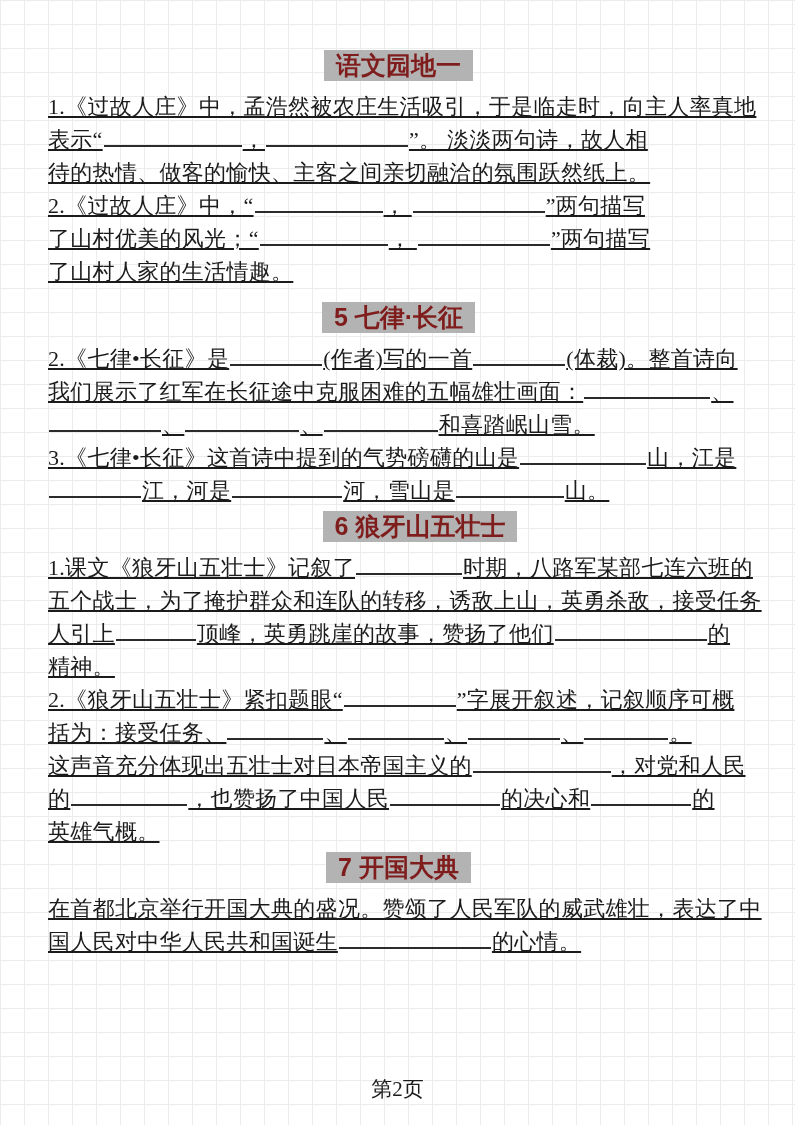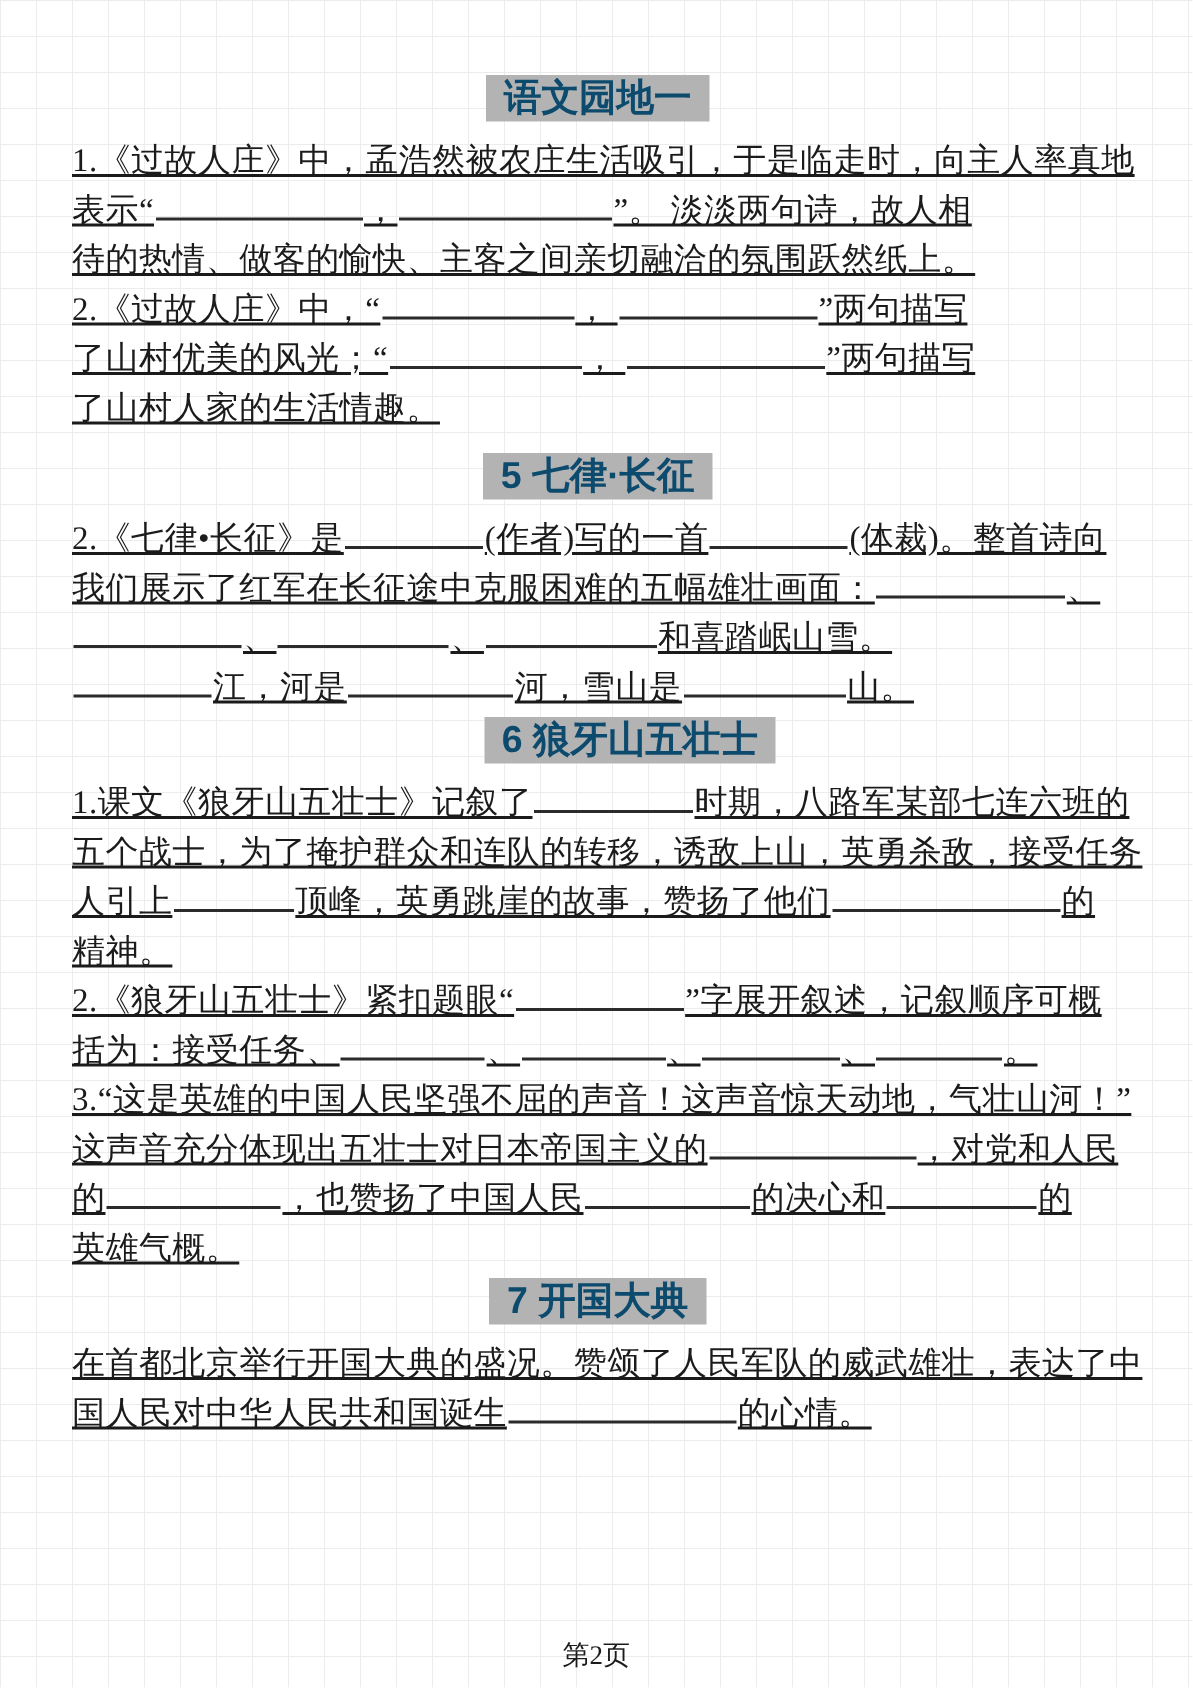--- a/index.html
+++ b/index.html
@@ -28,43 +28,43 @@
     margin: 4px 0 5px 0;
     line-height: 33px;
   }
   .section-header .hl {
     display: inline-block;
     font-family: "Liberation Sans", sans-serif;
     font-weight: bold;
     font-size: 25px;
     line-height: 31px;
     padding: 0 12px;
-    color: #0c4a6e;
+    color: #7f1d1d;
   }
   .para { margin: 0; }
   .line {
     font-size: 22px;
     line-height: 33px;
     letter-spacing: 0.3px;
     white-space: nowrap;
     text-decoration: underline;
   }
   .blank {
     display: inline-block;
     height: 4px;
     border-bottom: 2px solid #2b2b2b;
     margin: 0 1px;
   }
   .footer {
     position: absolute;
     left: 0;
     right: 0;
-    bottom: 10px;
+    bottom: 22px;
     text-align: center;
-    font-size: 18px;
+    font-size: 21px;
     color: #1b1b1b;
   }
 </style>
 </head>
 <body>
 
 <div class="page">
   <div class="content" id="content">
       <div class="section-header"><span class="hl" style="background: rgb(179, 179, 179);">语文园地一</span></div>
       <div class="para">
@@ -77,35 +77,35 @@
         <div class="line"><span>了山村优美的风光；“</span><span class="blank" style="width: 128px; border-bottom-color: rgb(43, 43, 43);"></span><span>， </span><span class="blank" style="width: 132px; border-bottom-color: rgb(43, 43, 43);"></span><span>”两句描写</span></div>
         <div class="line"><span>了山村人家的生活情趣。</span></div>
       </div>
       <div class="section-header"><span class="hl" style="background: rgb(179, 179, 179); margin-top: 10px;">5  七律·长征</span></div>
       <div class="para">
         <div class="line"><span>2.《七律•长征》是</span><span class="blank" style="width: 92px; border-bottom-color: rgb(43, 43, 43);"></span><span>(作者)写的一首</span><span class="blank" style="width: 92px; border-bottom-color: rgb(43, 43, 43);"></span><span>(体裁)。整首诗向</span></div>
         <div class="line"><span>我们展示了红军在长征途中克服困难的五幅雄壮画面：</span><span class="blank" style="width: 126px; border-bottom-color: rgb(43, 43, 43);"></span><span>、</span></div>
         <div class="line"><span class="blank" style="width: 112px; border-bottom-color: rgb(43, 43, 43);"></span><span>、</span><span class="blank" style="width: 114px; border-bottom-color: rgb(43, 43, 43);"></span><span>、</span><span class="blank" style="width: 114px; border-bottom-color: rgb(43, 43, 43);"></span><span>和喜踏岷山雪。</span></div>
       </div>
       <div class="para">
+        <div class="line"><span>3.《七律•长征》这首诗中提到的气势磅礴的山是</span><span class="blank" style="width: 126px; border-bottom-color: rgb(43, 43, 43);"></span><span>山，江是</span></div>
         <div class="line"><span class="blank" style="width: 92px; border-bottom-color: rgb(43, 43, 43);"></span><span>江，河是</span><span class="blank" style="width: 110px; border-bottom-color: rgb(43, 43, 43);"></span><span>河，雪山是</span><span class="blank" style="width: 108px; border-bottom-color: rgb(43, 43, 43);"></span><span>山。</span></div>
       </div>
       <div class="section-header"><span class="hl" style="background: rgb(179, 179, 179); margin-left: 43px;">6 狼牙山五壮士</span></div>
       <div class="para">
         <div class="line"><span>1.课文《狼牙山五壮士》记叙了</span><span class="blank" style="width: 106px; border-bottom-color: rgb(43, 43, 43);"></span><span>时期，八路军某部七连六班的</span></div>
         <div class="line"><span>五个战士，为了掩护群众和连队的转移，诱敌上山，英勇杀敌，接受任务</span></div>
         <div class="line"><span>人引上</span><span class="blank" style="width: 80px; border-bottom-color: rgb(43, 43, 43);"></span><span>顶峰，英勇跳崖的故事，赞扬了他们</span><span class="blank" style="width: 152px; border-bottom-color: rgb(43, 43, 43);"></span><span>的</span></div>
         <div class="line"><span>精神。</span></div>
       </div>
       <div class="para">
         <div class="line"><span>2.《狼牙山五壮士》紧扣题眼“</span><span class="blank" style="width: 112px; border-bottom-color: rgb(43, 43, 43);"></span><span>”字展开叙述，记叙顺序可概</span></div>
         <div class="line"><span>括为：接受任务、</span><span class="blank" style="width: 96px; border-bottom-color: rgb(43, 43, 43);"></span><span>、</span><span class="blank" style="width: 96px; border-bottom-color: rgb(43, 43, 43);"></span><span>、</span><span class="blank" style="width: 92px; border-bottom-color: rgb(43, 43, 43);"></span><span>、</span><span class="blank" style="width: 84px; border-bottom-color: rgb(43, 43, 43);"></span><span>。</span></div>
       </div>
       <div class="para">
-        <div class="line"><span>3.“这是英雄的中国人民坚强不屈的声音！这声音惊天动地，气壮山河！”</span></div>
         <div class="line"><span>这声音充分体现出五壮士对日本帝国主义的</span><span class="blank" style="width: 138px; border-bottom-color: rgb(43, 43, 43);"></span><span>，对党和人民</span></div>
         <div class="line"><span>的</span><span class="blank" style="width: 116px; border-bottom-color: rgb(43, 43, 43);"></span><span>，也赞扬了中国人民</span><span class="blank" style="width: 110px; border-bottom-color: rgb(43, 43, 43);"></span><span>的决心和</span><span class="blank" style="width: 100px; border-bottom-color: rgb(43, 43, 43);"></span><span>的</span></div>
         <div class="line"><span>英雄气概。</span></div>
       </div>
       <div class="section-header"><span class="hl" style="background: rgb(179, 179, 179);">7 开国大典</span></div>
       <div class="para">
         <div class="line"><span>在首都北京举行开国大典的盛况。赞颂了人民军队的威武雄壮，表达了中</span></div>
         <div class="line"><span>国人民对中华人民共和国诞生</span><span class="blank" style="width: 152px; border-bottom-color: rgb(43, 43, 43);"></span><span>的心情。</span></div>
       </div>
     </div>

